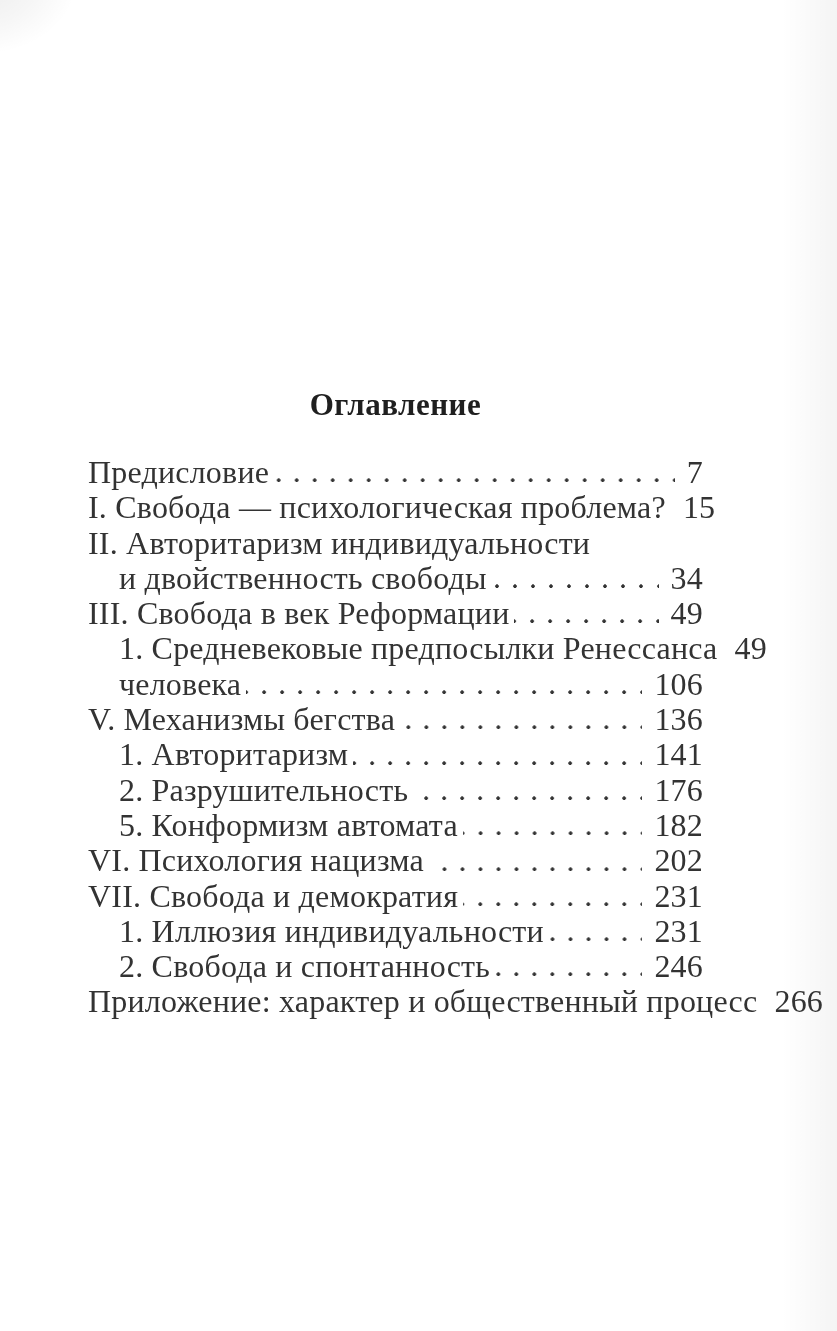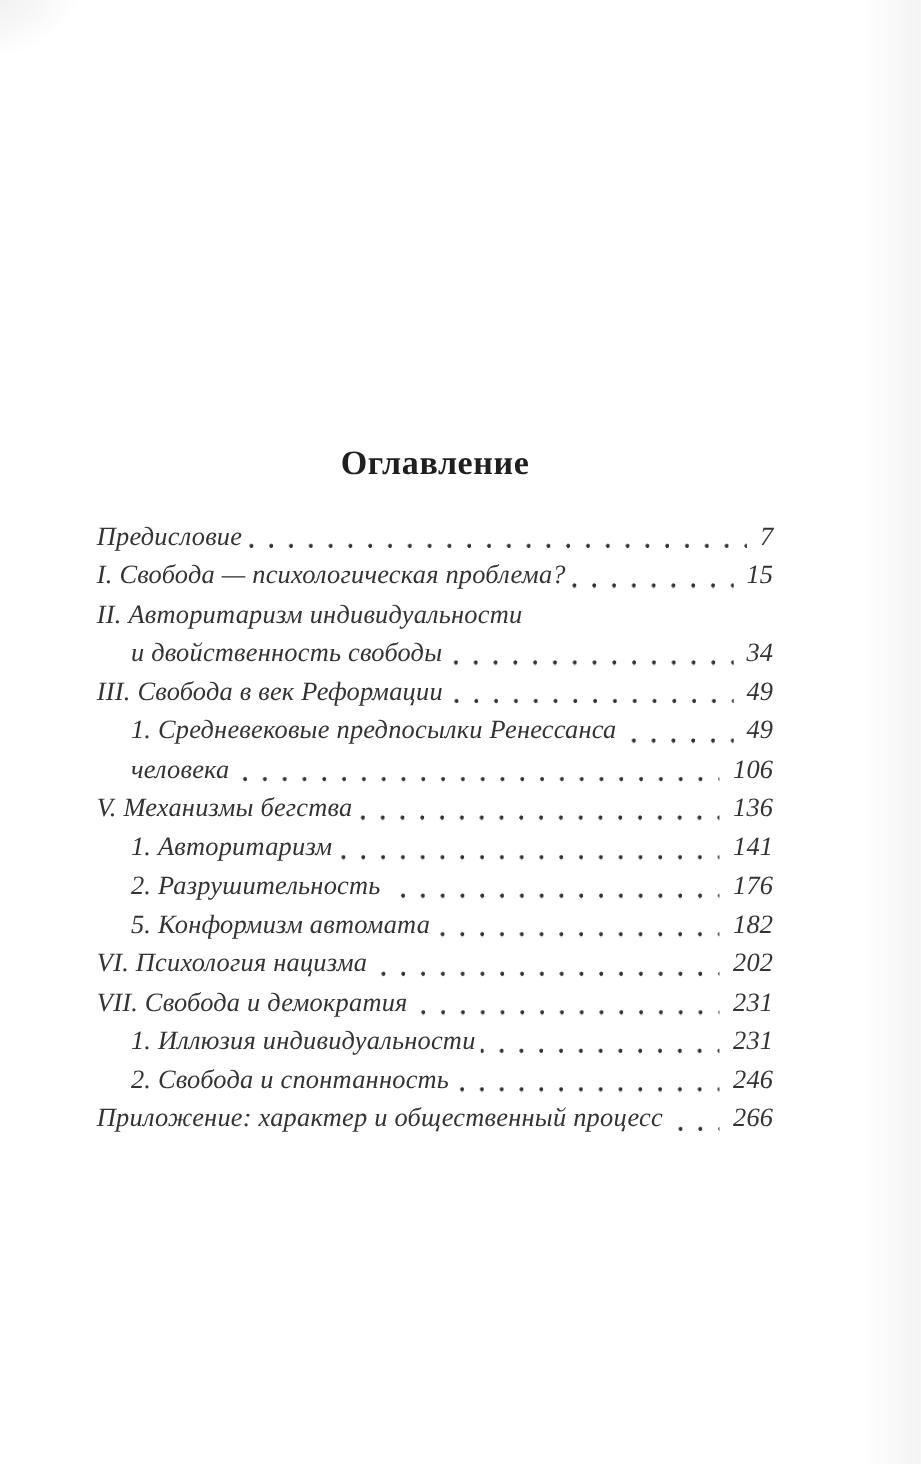--- a/index.html
+++ b/index.html
@@ -40,36 +40,35 @@
     width: 615px;
   }
 
   .toc-title {
     text-align: center;
     font-weight: bold;
     font-size: 31px;
     line-height: 38px;
     color: #1f1f1f;
     letter-spacing: 0.5px;
-    margin: 16px 0 31px 0;
+    margin: 0 0 31px 0;
   }
 
   .toc-list {
     width: 100%;
   }
 
   .toc-row {
     display: flex;
     align-items: center;
     height: 35.3px;
     line-height: 35.3px;
-    font-size: 24px;
+    font-size: 32px;
     white-space: nowrap;
     letter-spacing: 0.2px;
-    font-style: italic;
   }
   .toc-row.indent {
     padding-left: 31px;
   }
 
   .toc-label {
     flex: 0 0 auto;
   }
 
   .toc-leader {

